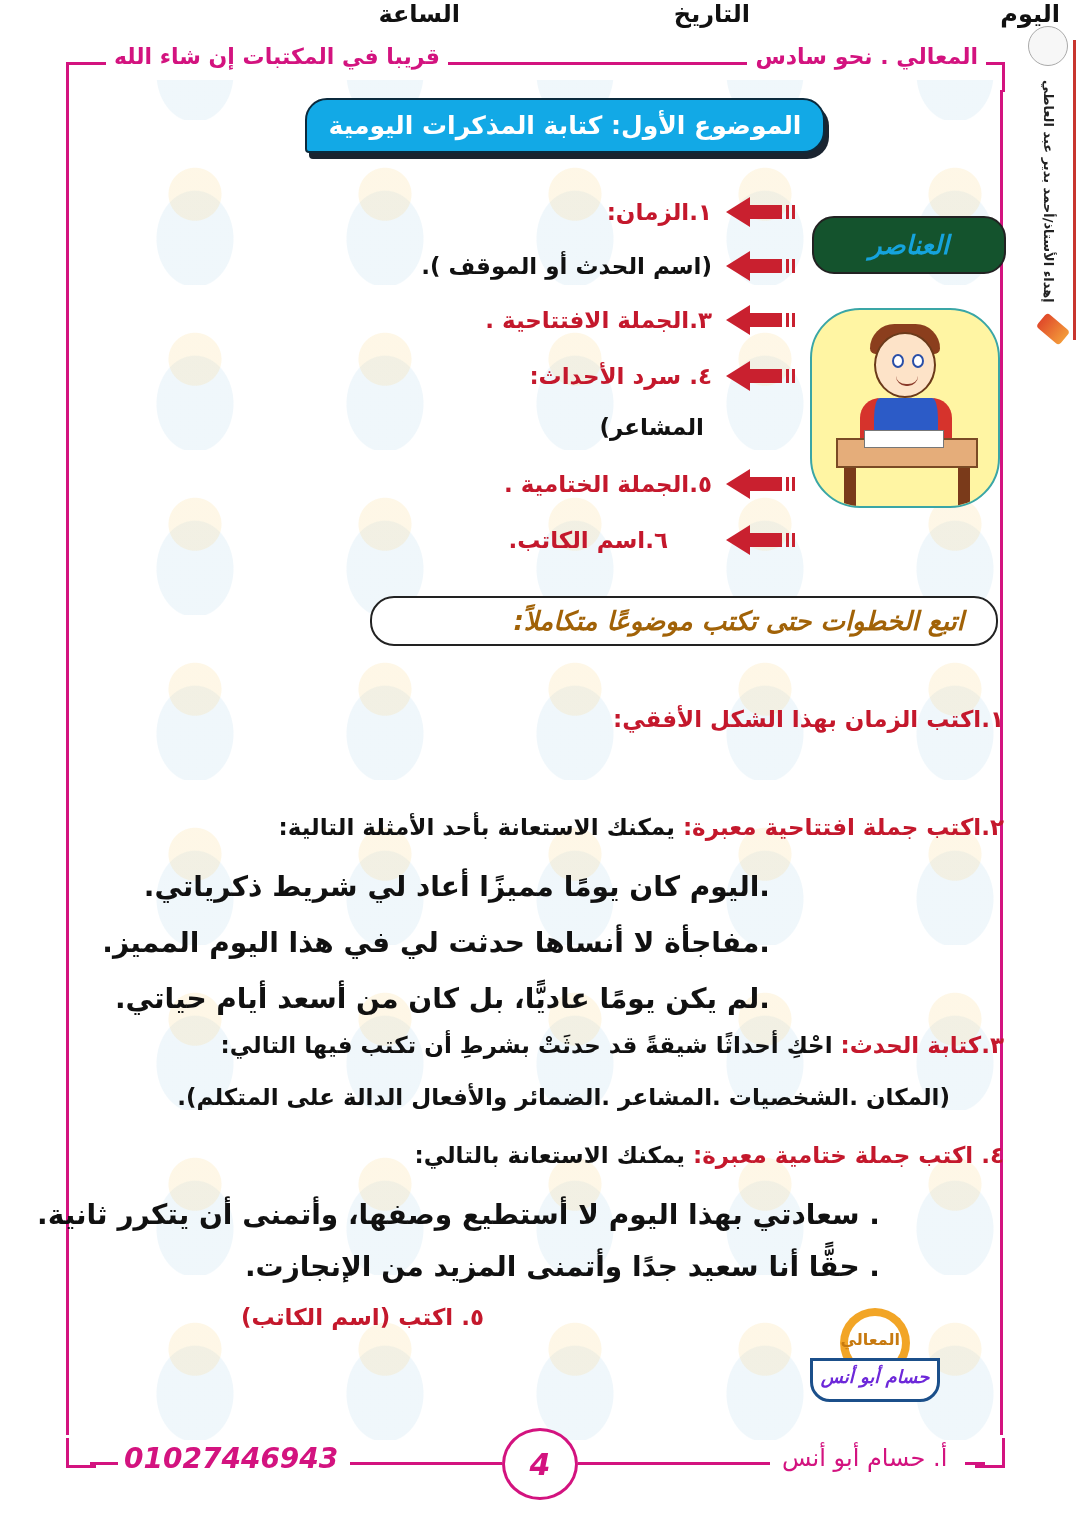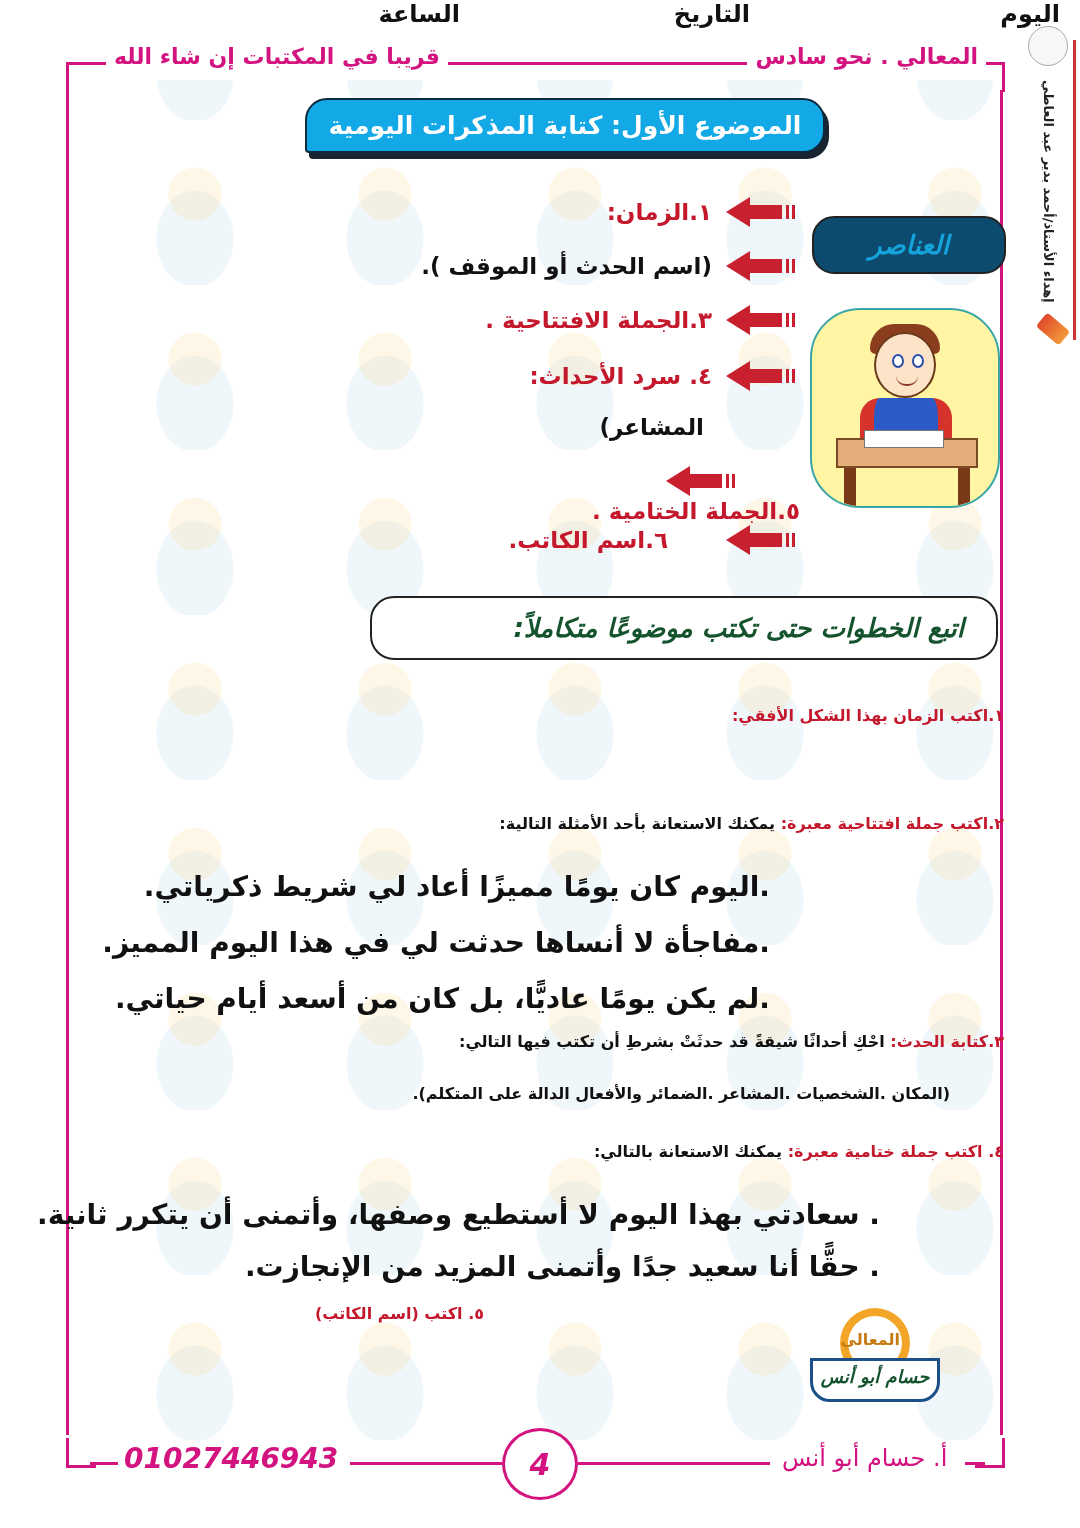--- a/index.html
+++ b/index.html
@@ -63,21 +63,21 @@
       background: #12a9e6; border: 2px solid #0b2a3d;
       border-radius: 22px 22px 22px 4px;
       box-shadow: 4px 6px 0 #1a2430;
       color: #fff; font-size: 25px; font-weight: bold;
       direction: rtl; display: flex; align-items: center; justify-content: center;
     }
 
     
     .elements-box {
       position: absolute; left: 812px; top: 216px; width: 194px; height: 58px;
-      border: 2px solid #222; border-radius: 22px; background: #0c4a6e;
+      border: 2px solid #222; border-radius: 22px; background: #14532d;
       color: #15a3dc; font-size: 26px; font-weight: bold; font-style: italic;
       display: flex; align-items: center; justify-content: center; direction: rtl;
     }
 
     .illustration {
       position: absolute; left: 810px; top: 308px; width: 190px; height: 200px;
       background: #fff5a3; border: 2px solid #3aa6a6; border-radius: 50px;
       overflow: hidden;
     }
     .boy-head { position: absolute; left: 62px; top: 22px; width: 62px; height: 66px; border-radius: 50%; background: #fde3c8; border: 2px solid #6b3a1a; }
@@ -99,40 +99,40 @@
     .arrow-icon { width: 74px; height: 34px; margin-left: 14px; flex-shrink: 0; }
     .red { color: #c4182c; }
     .dark { color: #111; }
 
     .continuation {
       position: absolute; right: 376px; top: 414px; font-size: 23px; font-weight: bold; direction: rtl;
     }
 
     
     .steps-box {
-      position: absolute; left: 370px; top: 596px; width: 628px; height: 64px;
+      position: absolute; left: 370px; top: 596px; width: 628px; height: 50px;
       border: 2px solid #222; border-radius: 24px; background: #fff;
-      color: #14532d; font-size: 26px; font-weight: bold; font-style: italic;
+      color: #a16207; font-size: 26px; font-weight: bold; font-style: italic;
       direction: rtl; display: flex; align-items: center; padding-right: 32px;
     }
 
     .line {
-      position: absolute; direction: rtl; font-size: 16px; font-weight: bold; white-space: nowrap;
+      position: absolute; direction: rtl; font-size: 23px; font-weight: bold; white-space: nowrap;
     }
     .heading-line { right: 76px; }
     .time-row { top: 758px; left: 150px; width: 740px; height: 36px; direction: rtl; font-size: 24px; font-weight: bold; }
     .time-row span { position: absolute; top: 0; }
     .example { font-size: 28px; }
 
     
     .logo { position: absolute; left: 800px; top: 1290px; width: 150px; height: 120px; }
     .logo .sun { position: absolute; left: 40px; top: 18px; width: 70px; height: 70px; border-radius: 50%; border: 8px solid #f2a526; border-bottom-color: transparent; }
     .logo .sun-text { position: absolute; left: 50px; top: 40px; width: 50px; text-align: center; font-size: 16px; font-weight: bold; color: #c77a10; direction: rtl; }
     .logo .banner { position: absolute; left: 10px; top: 68px; width: 130px; height: 44px; background: #fff; border: 3px solid #1b4f8a; border-radius: 0 0 20px 20px; }
-    .logo .banner-text { position: absolute; left: 10px; top: 76px; width: 130px; text-align: center; font-size: 18px; font-weight: bold; font-style: italic; color: #14532d; direction: rtl; }
+    .logo .banner-text { position: absolute; left: 10px; top: 76px; width: 130px; text-align: center; font-size: 18px; font-weight: bold; font-style: italic; color: #6d28d9; direction: rtl; }
 
     
     .footer-phone { position: absolute; left: 118px; top: 1442px; font-size: 28px; font-weight: bold; font-style: italic; color: #d3137f; background: #fff; padding: 0 6px; }
     .footer-line-l { position: absolute; left: 350px; top: 1462px; width: 152px; height: 3px; background: #d3137f; }
     .footer-line-r { position: absolute; left: 578px; top: 1462px; width: 192px; height: 3px; background: #d3137f; }
     .page-circle { position: absolute; left: 502px; top: 1428px; width: 76px; height: 72px; border: 3px solid #d3137f; border-radius: 50%; display: flex; align-items: center; justify-content: center; font-size: 30px; font-weight: bold; font-style: italic; color: #d3137f; background: #fff; }
     .footer-author { position: absolute; left: 776px; top: 1444px; font-size: 24px; color: #d3137f; direction: rtl; background: #fff; padding: 0 6px; }
   </style>
 </head>
 <body>
@@ -203,21 +203,21 @@
 </div>
 <div class="arrow-item" style="top:356px;">
   <svg class="arrow-icon" viewBox="0 0 74 34">
       <polygon points="0,17 24,2 24,10 56,10 56,24 24,24 24,32" fill="#c9202f"></polygon>
       <rect x="60" y="10" width="3" height="14" fill="#c9202f"></rect>
       <rect x="66" y="10" width="3" height="14" fill="#c9202f"></rect>
     </svg>
   <span class="red">٤. سرد الأحداث:</span>
 </div>
 <div class="continuation">المشاعر)</div>
-<div class="arrow-item" style="top:464px;flex-direction:column;">
+<div class="arrow-item" style="top:464px;">
   <svg class="arrow-icon" viewBox="0 0 74 34">
       <polygon points="0,17 24,2 24,10 56,10 56,24 24,24 24,32" fill="#c9202f"></polygon>
       <rect x="60" y="10" width="3" height="14" fill="#c9202f"></rect>
       <rect x="66" y="10" width="3" height="14" fill="#c9202f"></rect>
     </svg>
   <span class="red">٥.الجملة الختامية .</span>
 </div>
 <div class="arrow-item" style="top:520px;gap:44px;">
   <svg class="arrow-icon" viewBox="0 0 74 34">
       <polygon points="0,17 24,2 24,10 56,10 56,24 24,24 24,32" fill="#c9202f"></polygon>

